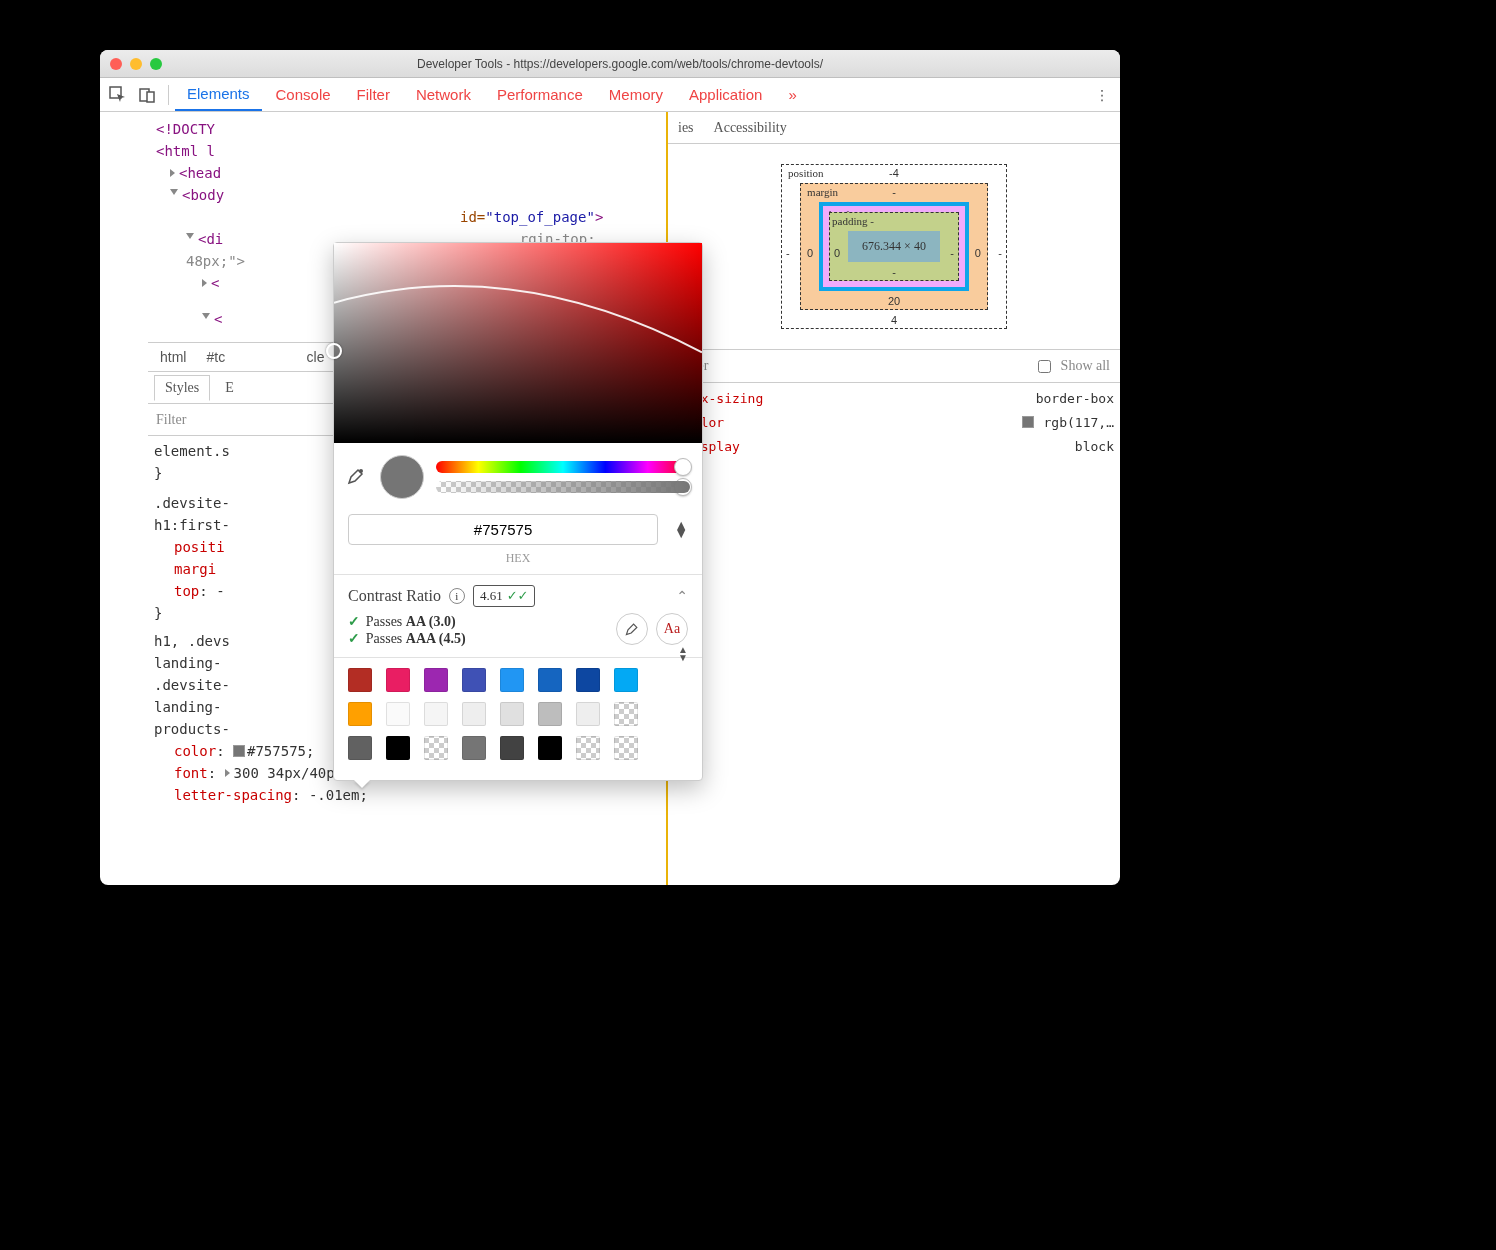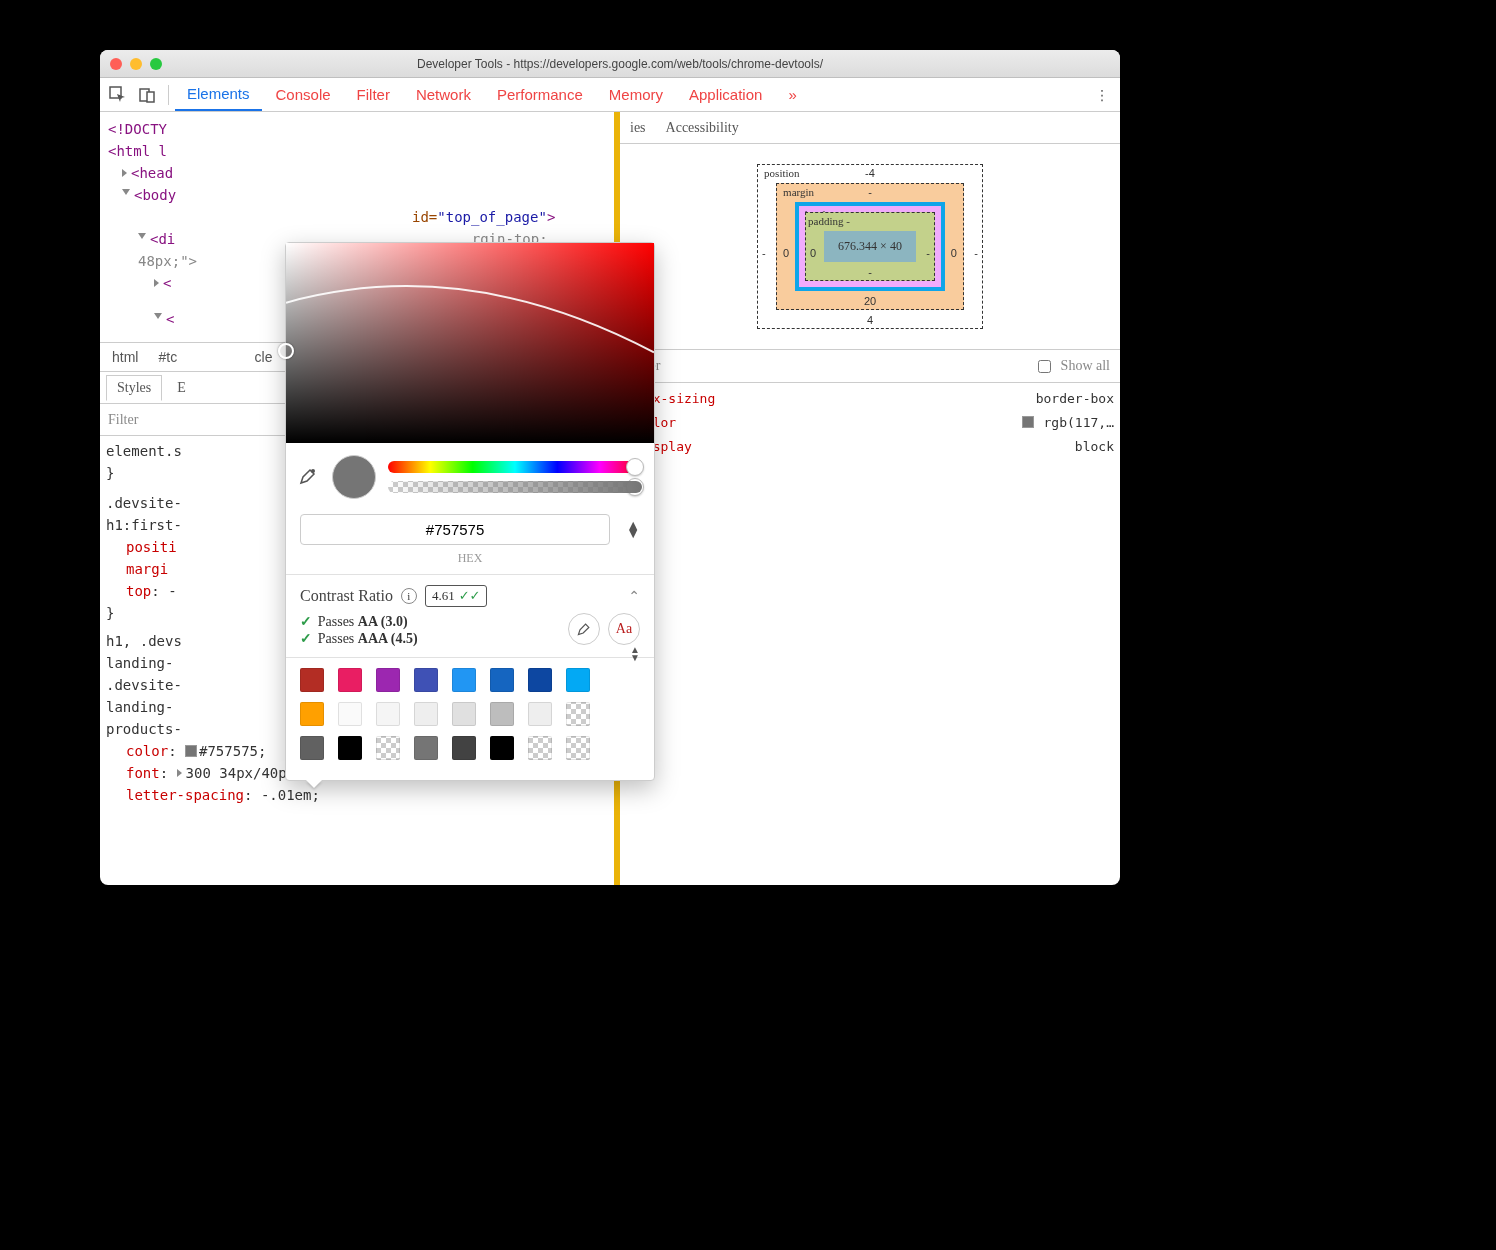--- a/index.html
+++ b/index.html
@@ -10,21 +10,21 @@
 .dot { width:12px; height:12px; border-radius:50%; }
 .dot.r{background:#ff5f57;} .dot.y{background:#ffbd2e;} .dot.g{background:#28c940;}
 .titlebar .title { flex:1; text-align:center; color:#444; font-size:12px; padding-right:40px; }
 .toolbar { height:34px; border-bottom:1px solid #ccc; display:flex; align-items:center; padding: 0 4px; gap:2px; }
 .toolbar .iconbtn { width:28px; height:28px; display:flex; align-items:center; justify-content:center; color:#555; cursor:pointer; }
 .toolbar .sep { width:1px; height:20px; background:#ccc; margin:0 4px; }
 .toolbar .tab { padding:7px 12px; color:#ef4444; cursor:pointer; font-size:15px; }
 .toolbar .tab.active { color:#1a73e8; border-bottom:2px solid #1a73e8; }
 .toolbar .spacer{flex:1;}
 .main { display:flex; height: calc(100% - 62px); }
-.left { width: 520px; border-right:6px solid #eab308; display:flex; flex-direction:column; position:relative; font-family: Menlo, Consolas, monospace; font-size:14px; }
+.left { width: 520px; border-right:2px solid #eab308; display:flex; flex-direction:column; position:relative; font-family: Menlo, Consolas, monospace; font-size:14px;margin-left:48px; }
 .domtree { padding:6px 8px; line-height:22px; color:#888; overflow:hidden; height:230px; }
 .domtree .tag{color:#881280;} .domtree .attr{color:#994500;} .domtree .val{color:#1a1aa6;} .domtree .pun{color:#881280;}
 .tri{display:inline-block;width:0;height:0;border-left:5px solid #888;border-top:4px solid transparent;border-bottom:4px solid transparent;margin-right:4px;vertical-align:1px;}
 .tri.open{border-left:4px solid transparent;border-right:4px solid transparent;border-top:6px solid #888;}
 .crumbs { height:30px; border-top:1px solid #ccc; border-bottom:1px solid #ccc; display:flex; align-items:center; padding:0 4px; font-family:-apple-system,Arial; gap:4px; overflow:hidden;}
 .crumb{padding:4px 8px; color:#555; white-space:nowrap;}
 .crumb.active{background:#1a73e8;color:#fff;border-radius:0;}
 .subtabs{height:32px;border-bottom:1px solid #ccc;display:flex;align-items:center;padding:0 6px;gap:4px;font-family:-apple-system;}
 .subtab{padding:4px 10px;border:1px solid transparent;color:#555;}
 .subtab.active{background:#fff;border:1px solid #ccc;border-bottom-color:#fff;}

